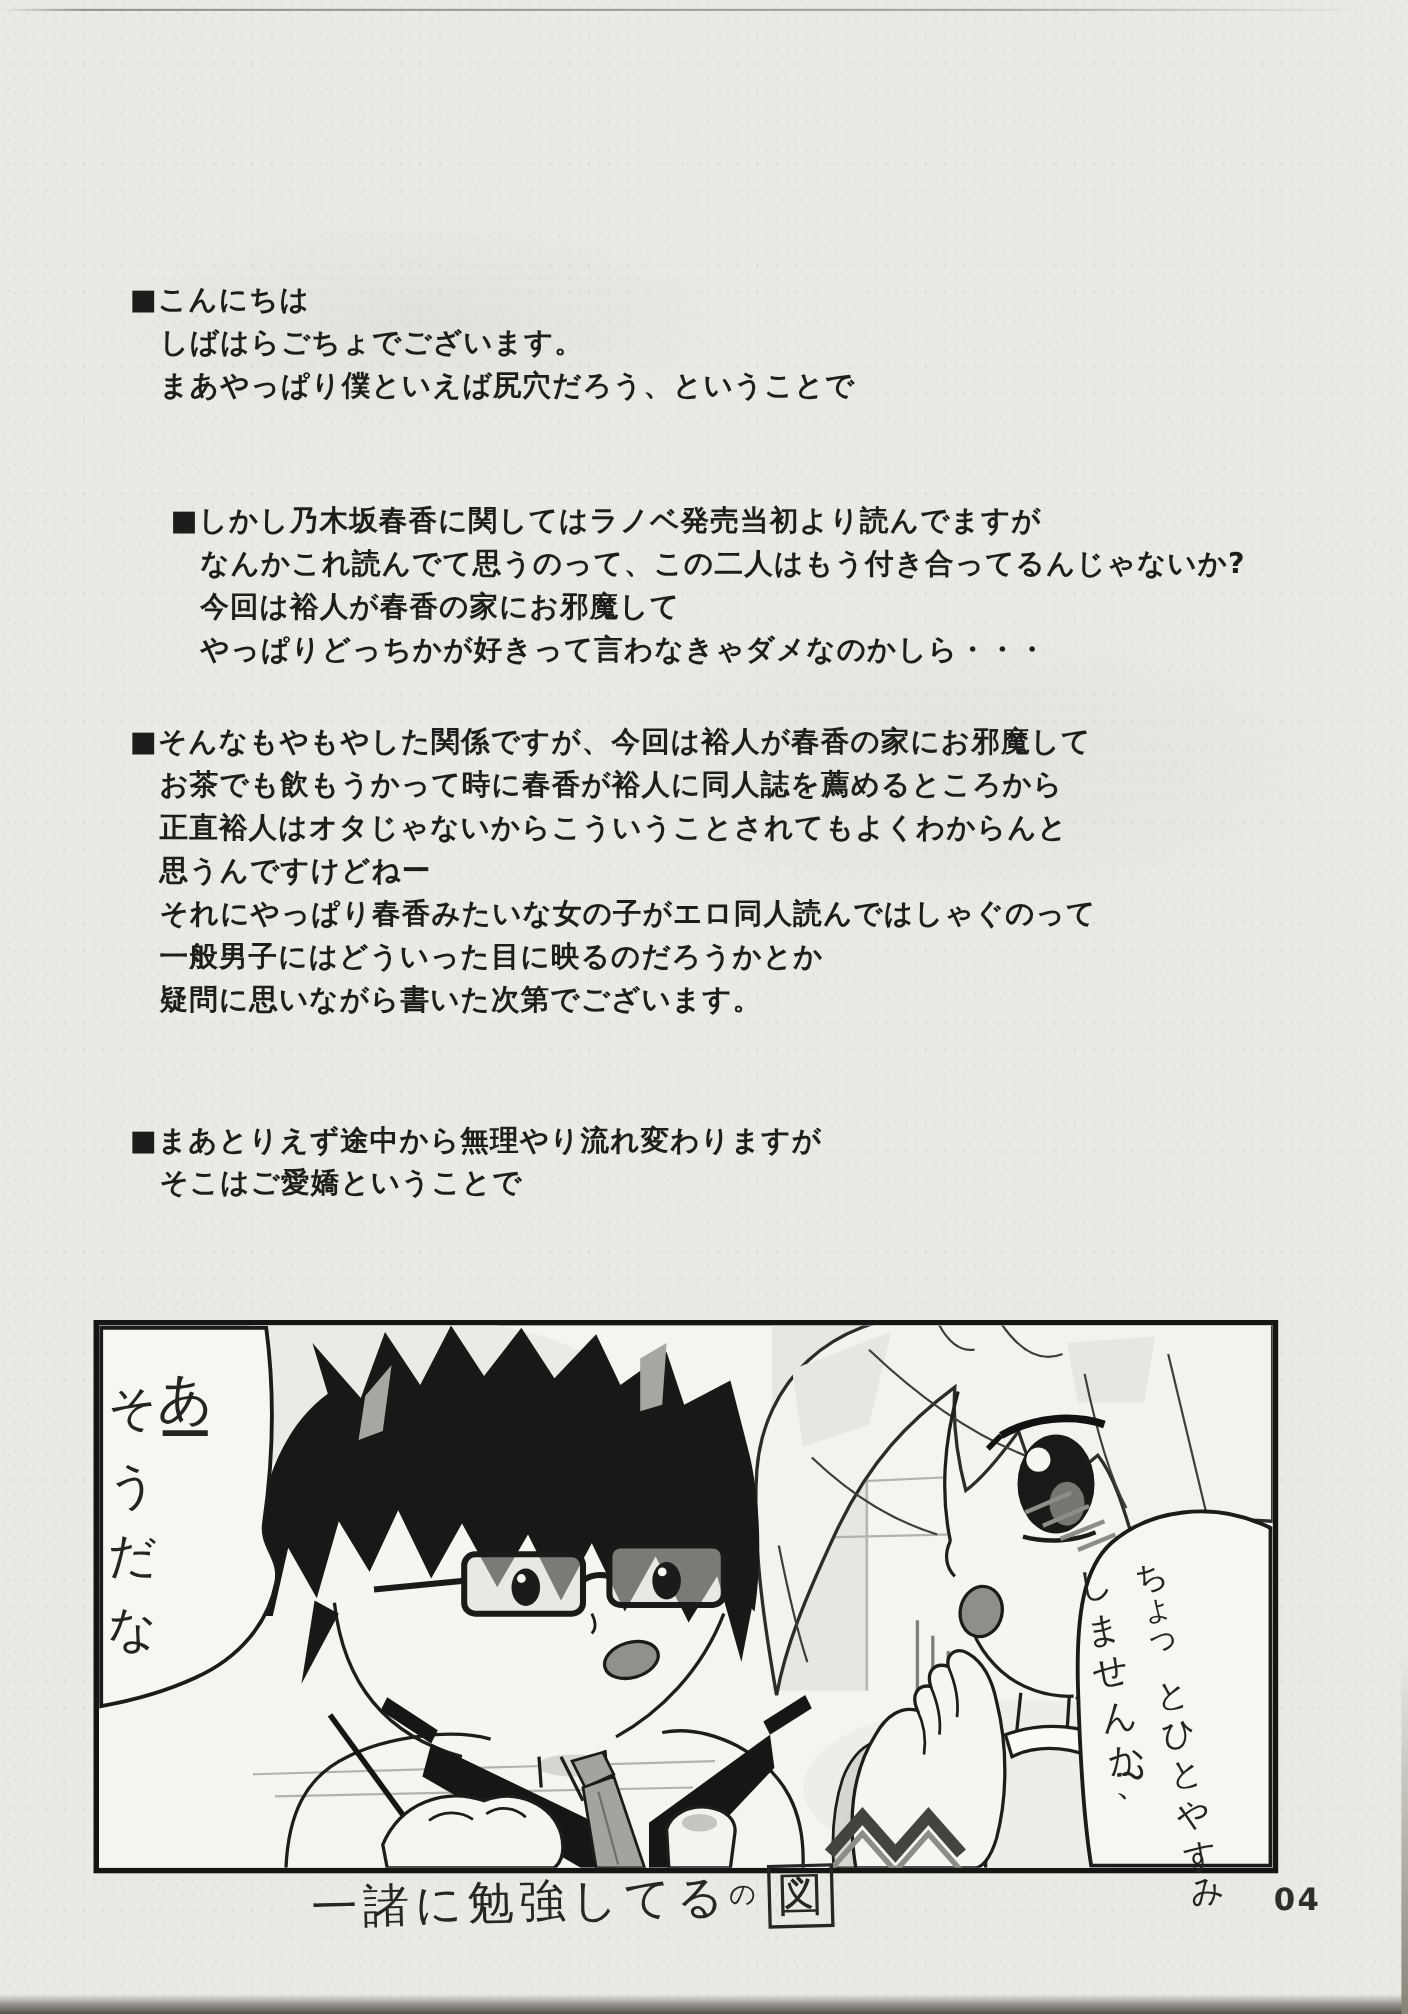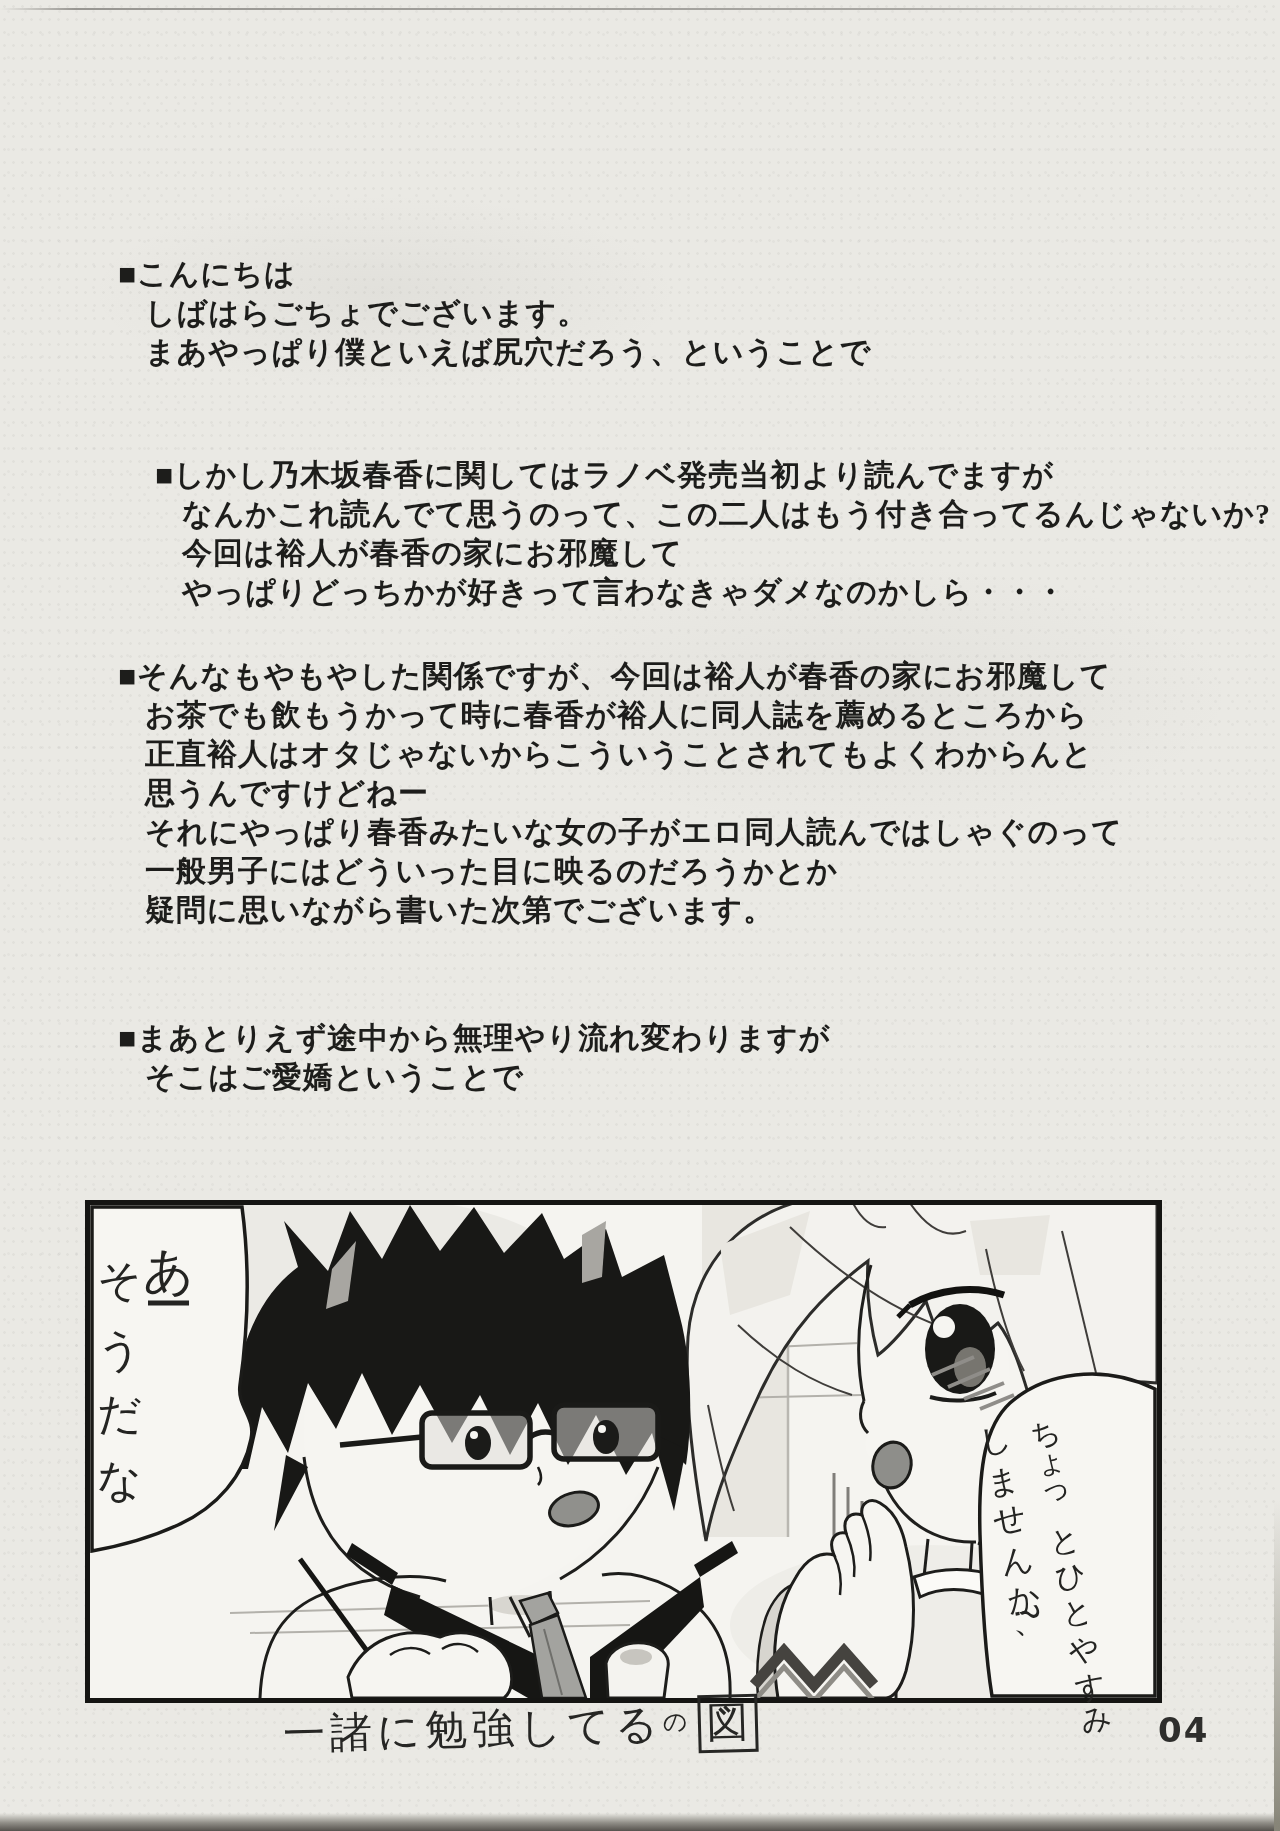--- a/index.html
+++ b/index.html
@@ -22,22 +22,22 @@
   .bottom-scan-band{
     position:absolute;left:0;bottom:0;width:100%;height:18px;
     background:linear-gradient(to bottom,rgba(150,148,142,0) 0%,#8f8d86 55%,#55524d 100%);
   }
   .right-scan-band{
     position:absolute;right:0;top:1500px;width:6px;height:331px;
     background:linear-gradient(to bottom,rgba(120,118,112,0),#878578);
   }
   .para{position:absolute;left:118px;}
   .para .line{
-    font-size:30px;font-weight:700;color:#1d1d1b;line-height:39px;
-    letter-spacing:1px;white-space:nowrap;font-family:Liberation Serif, serif;
+    font-size:26px;font-weight:700;color:#1d1d1b;line-height:39px;
+    letter-spacing:1px;white-space:nowrap;
   }
   .para .ind{padding-left:27px;}
   .p1{top:254px;} .p2{top:455px;margin-left:37px;} .p3{top:656px;} .p4{top:1018px;}
 
   .panel{
     position:absolute;left:85px;top:1200px;width:1077px;height:503px;
     border:5px solid #151513;box-sizing:border-box;background:#f5f4f0;margin:0;
   }
   .panel svg{position:absolute;left:0;top:0;width:100%;height:100%;display:block;}
   .vtext{
@@ -51,21 +51,21 @@
   .rb2{left:884px;top:200px;font-size:32px;letter-spacing:4px;font-weight:500;
        transform:rotate(-10deg);transform-origin:50% 0%;}
 
   .caption{
     position:absolute;left:283px;top:1700px;font-size:42px;font-weight:500;
     color:#262624;letter-spacing:5px;transform:rotate(-1.5deg);white-space:nowrap;
   }
   .caption .small{font-size:24px;vertical-align:8px;letter-spacing:2px;}
   .caption .boxed{border:3px solid #262624;padding:0 6px 3px;margin-left:8px;letter-spacing:0;}
   .page-number{
-    position:absolute;left:1158px;top:1710px;font-size:34px;font-weight:700;
+    position:absolute;left:1158px;top:1710px;font-size:28px;font-weight:700;
     color:#2e2e2c;letter-spacing:2px;
   }
 </style>
 </head>
 <body>
 
 <div class="page">
 
   <div class="top-scan-line"></div>
 

